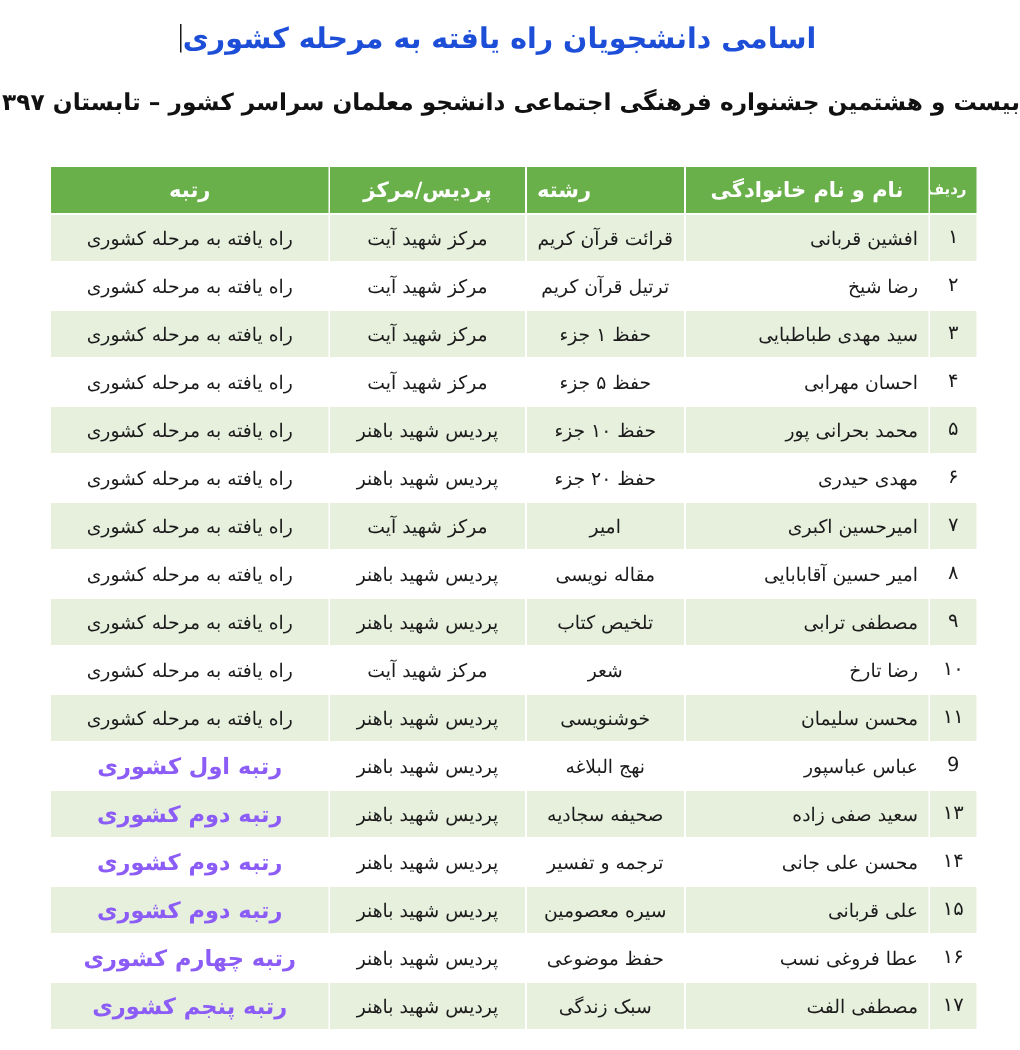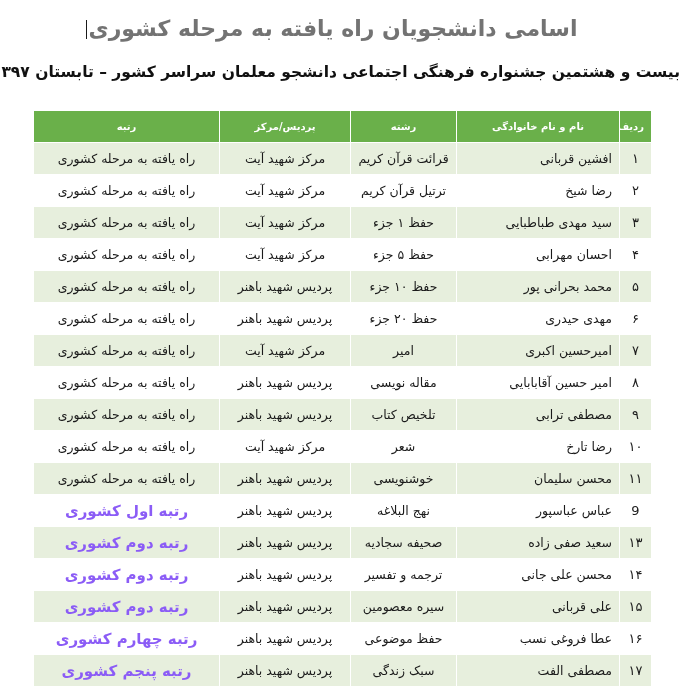--- a/index.html
+++ b/index.html
@@ -20,23 +20,23 @@
     height: 700px;
     box-sizing: border-box;
   }
 
   
   .title-block {
     padding-top: 8px;
     text-align: center;
   }
   .main-title {
-    font-size: 22px;
-    font-weight: bold;
-    color: #737373;
+    font-size: 19px;
+    font-weight: bold;
+    color: #1d4ed8;
     letter-spacing: 0;
     line-height: 1.5;
     padding: 4px 16px 2px 0;
     white-space: nowrap;
   }
   .main-title .caret {
     display: inline-block;
     width: 1px;
     height: 19px;
     background: #1a1a1a;
@@ -72,30 +72,30 @@
     padding: 0 7px;
     height: 31px;
     vertical-align: middle;
     overflow: hidden;
     white-space: nowrap;
   }
   thead th {
     background: #6ab04a;
     color: #ffffff;
     font-weight: bold;
-    font-size: 10px;
+    font-size: 14px;
     height: 27px;
     border: 1px solid #6ab04a;
   }
   thead th.col-index {
     font-size: 10px;
     font-weight: bold;
   }
   thead th.col-name   { text-align: center; margin-top: 16px; }
-  thead th.col-field  { text-align: center; }
+  thead th.col-field  { text-align: left; }
   thead th.col-campus { text-align: center; }
   thead th.col-rank   { text-align: center; }
 
   
   col.c-index  { width: 32px; }
   col.c-name   { width: 163px; }
   col.c-field  { width: 106px; }
   col.c-campus { width: 131px; }
   col.c-rank   { width: 186px; }
 

